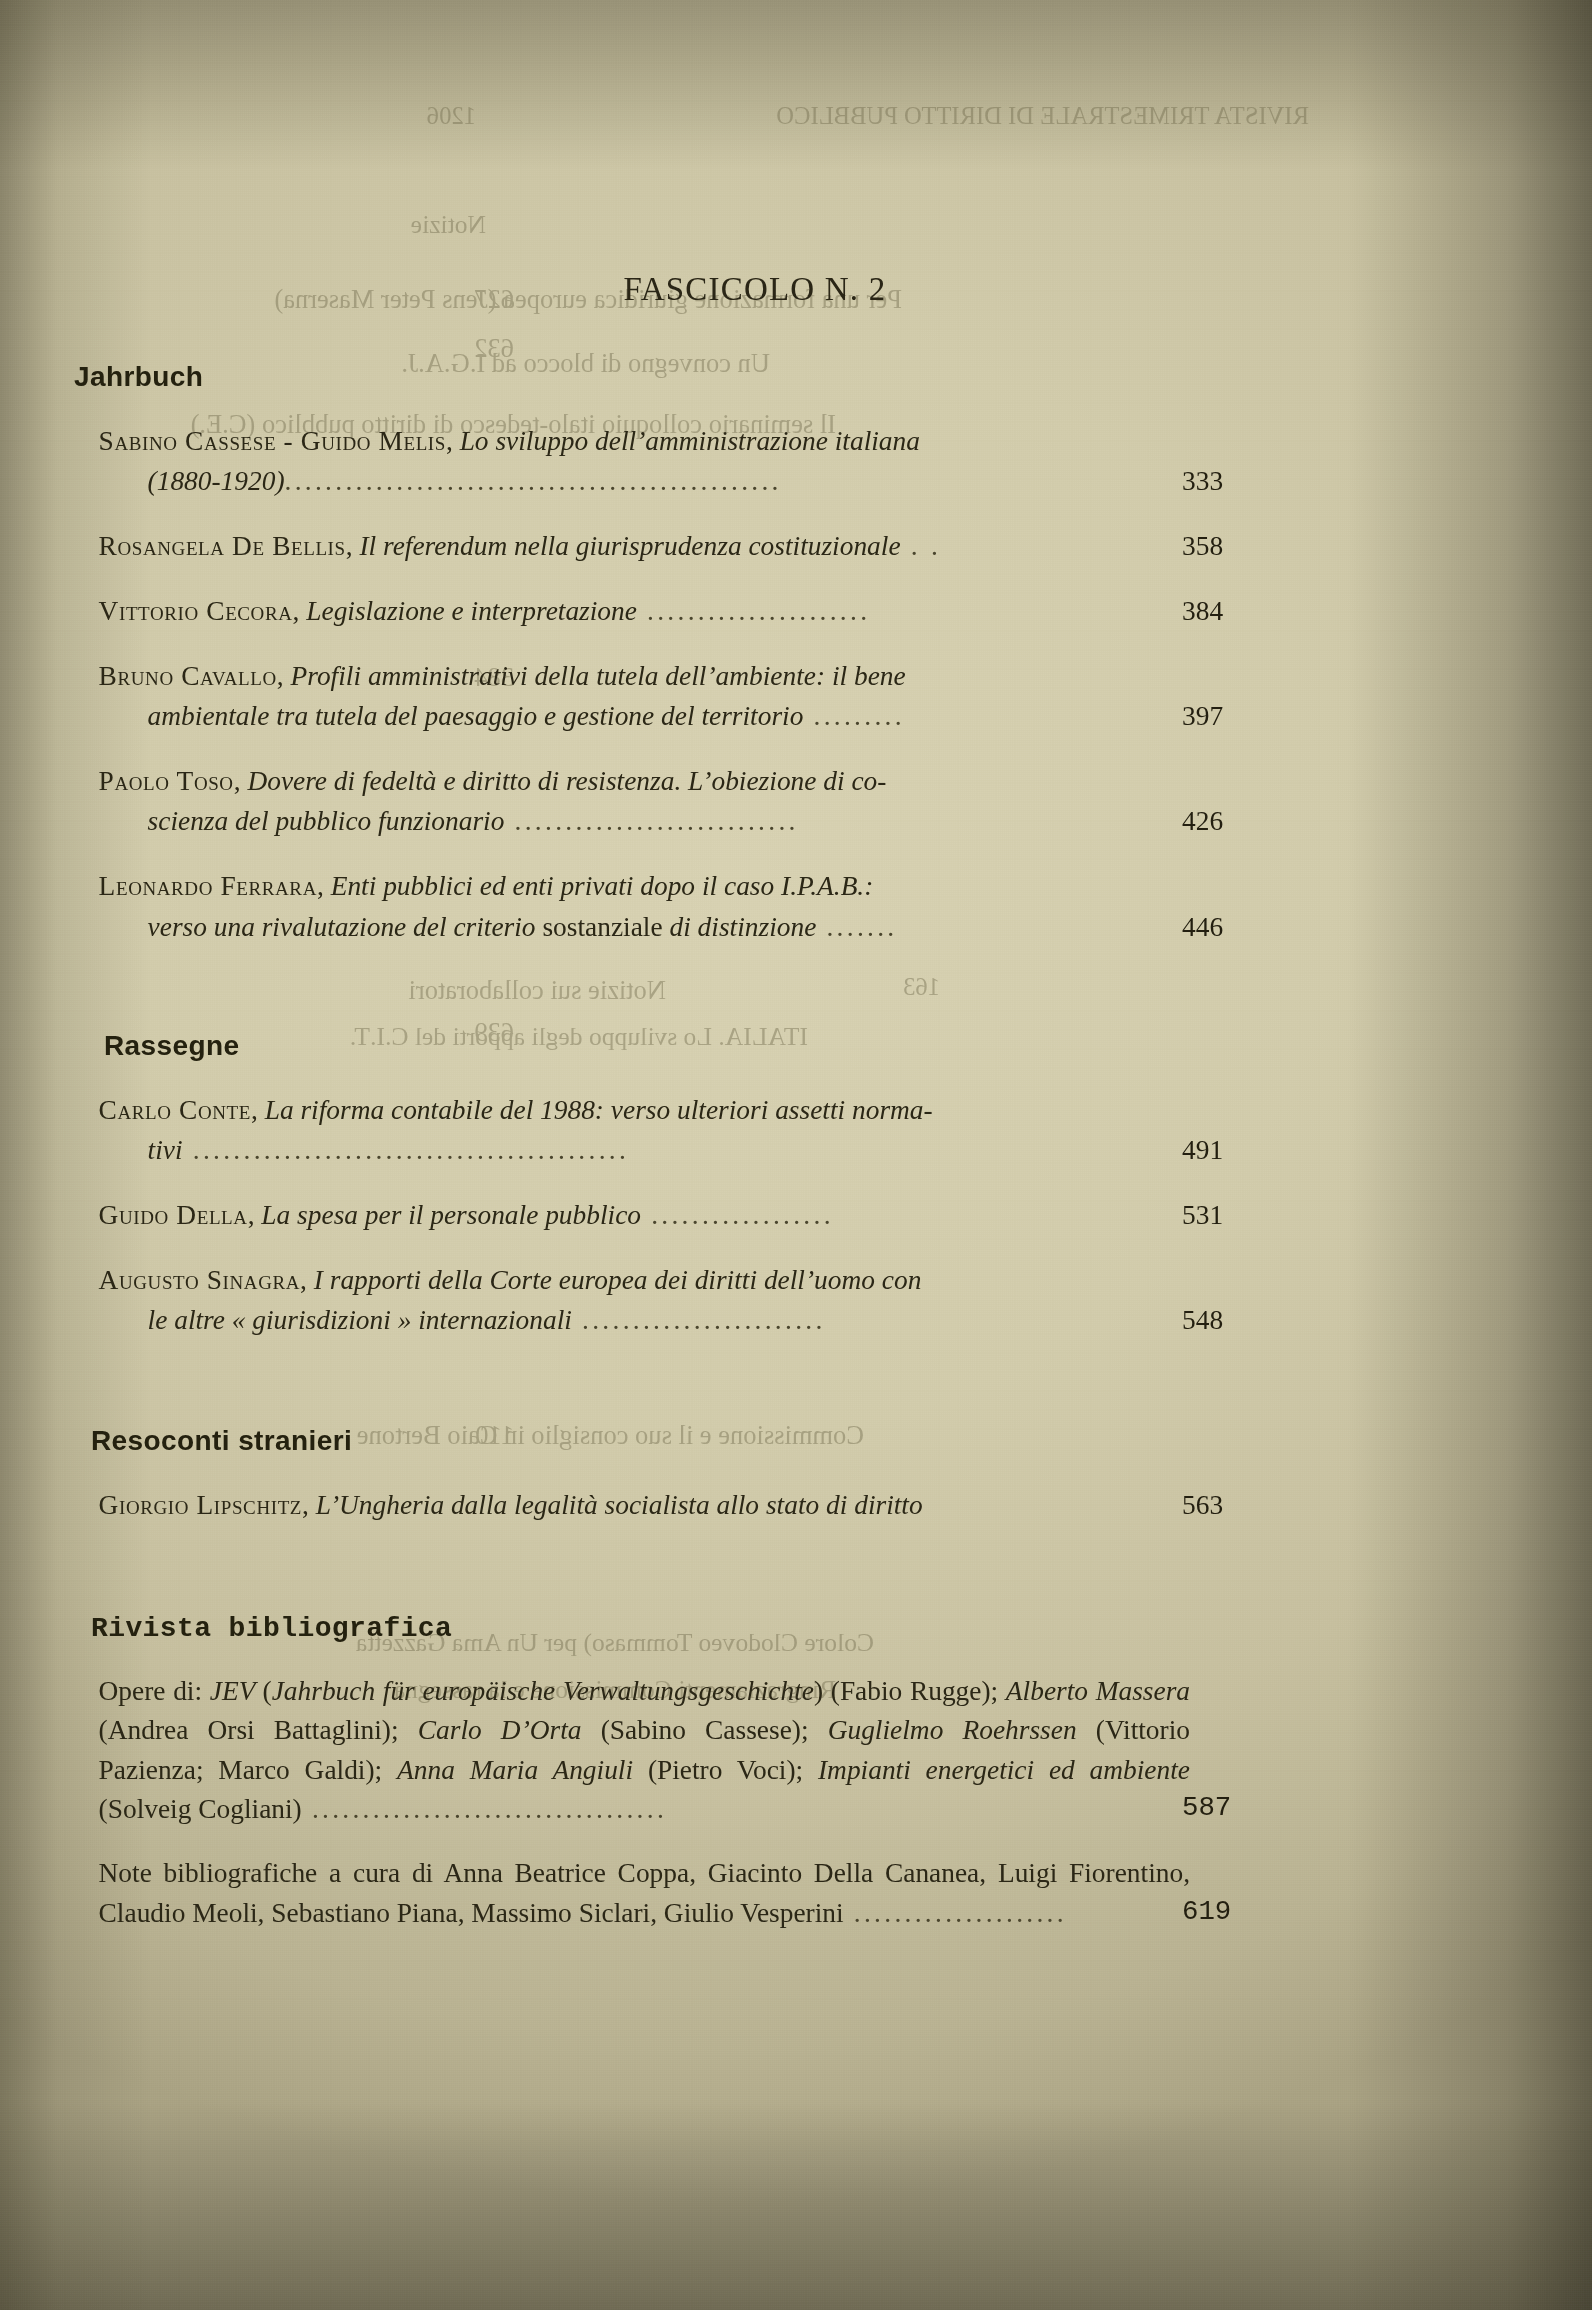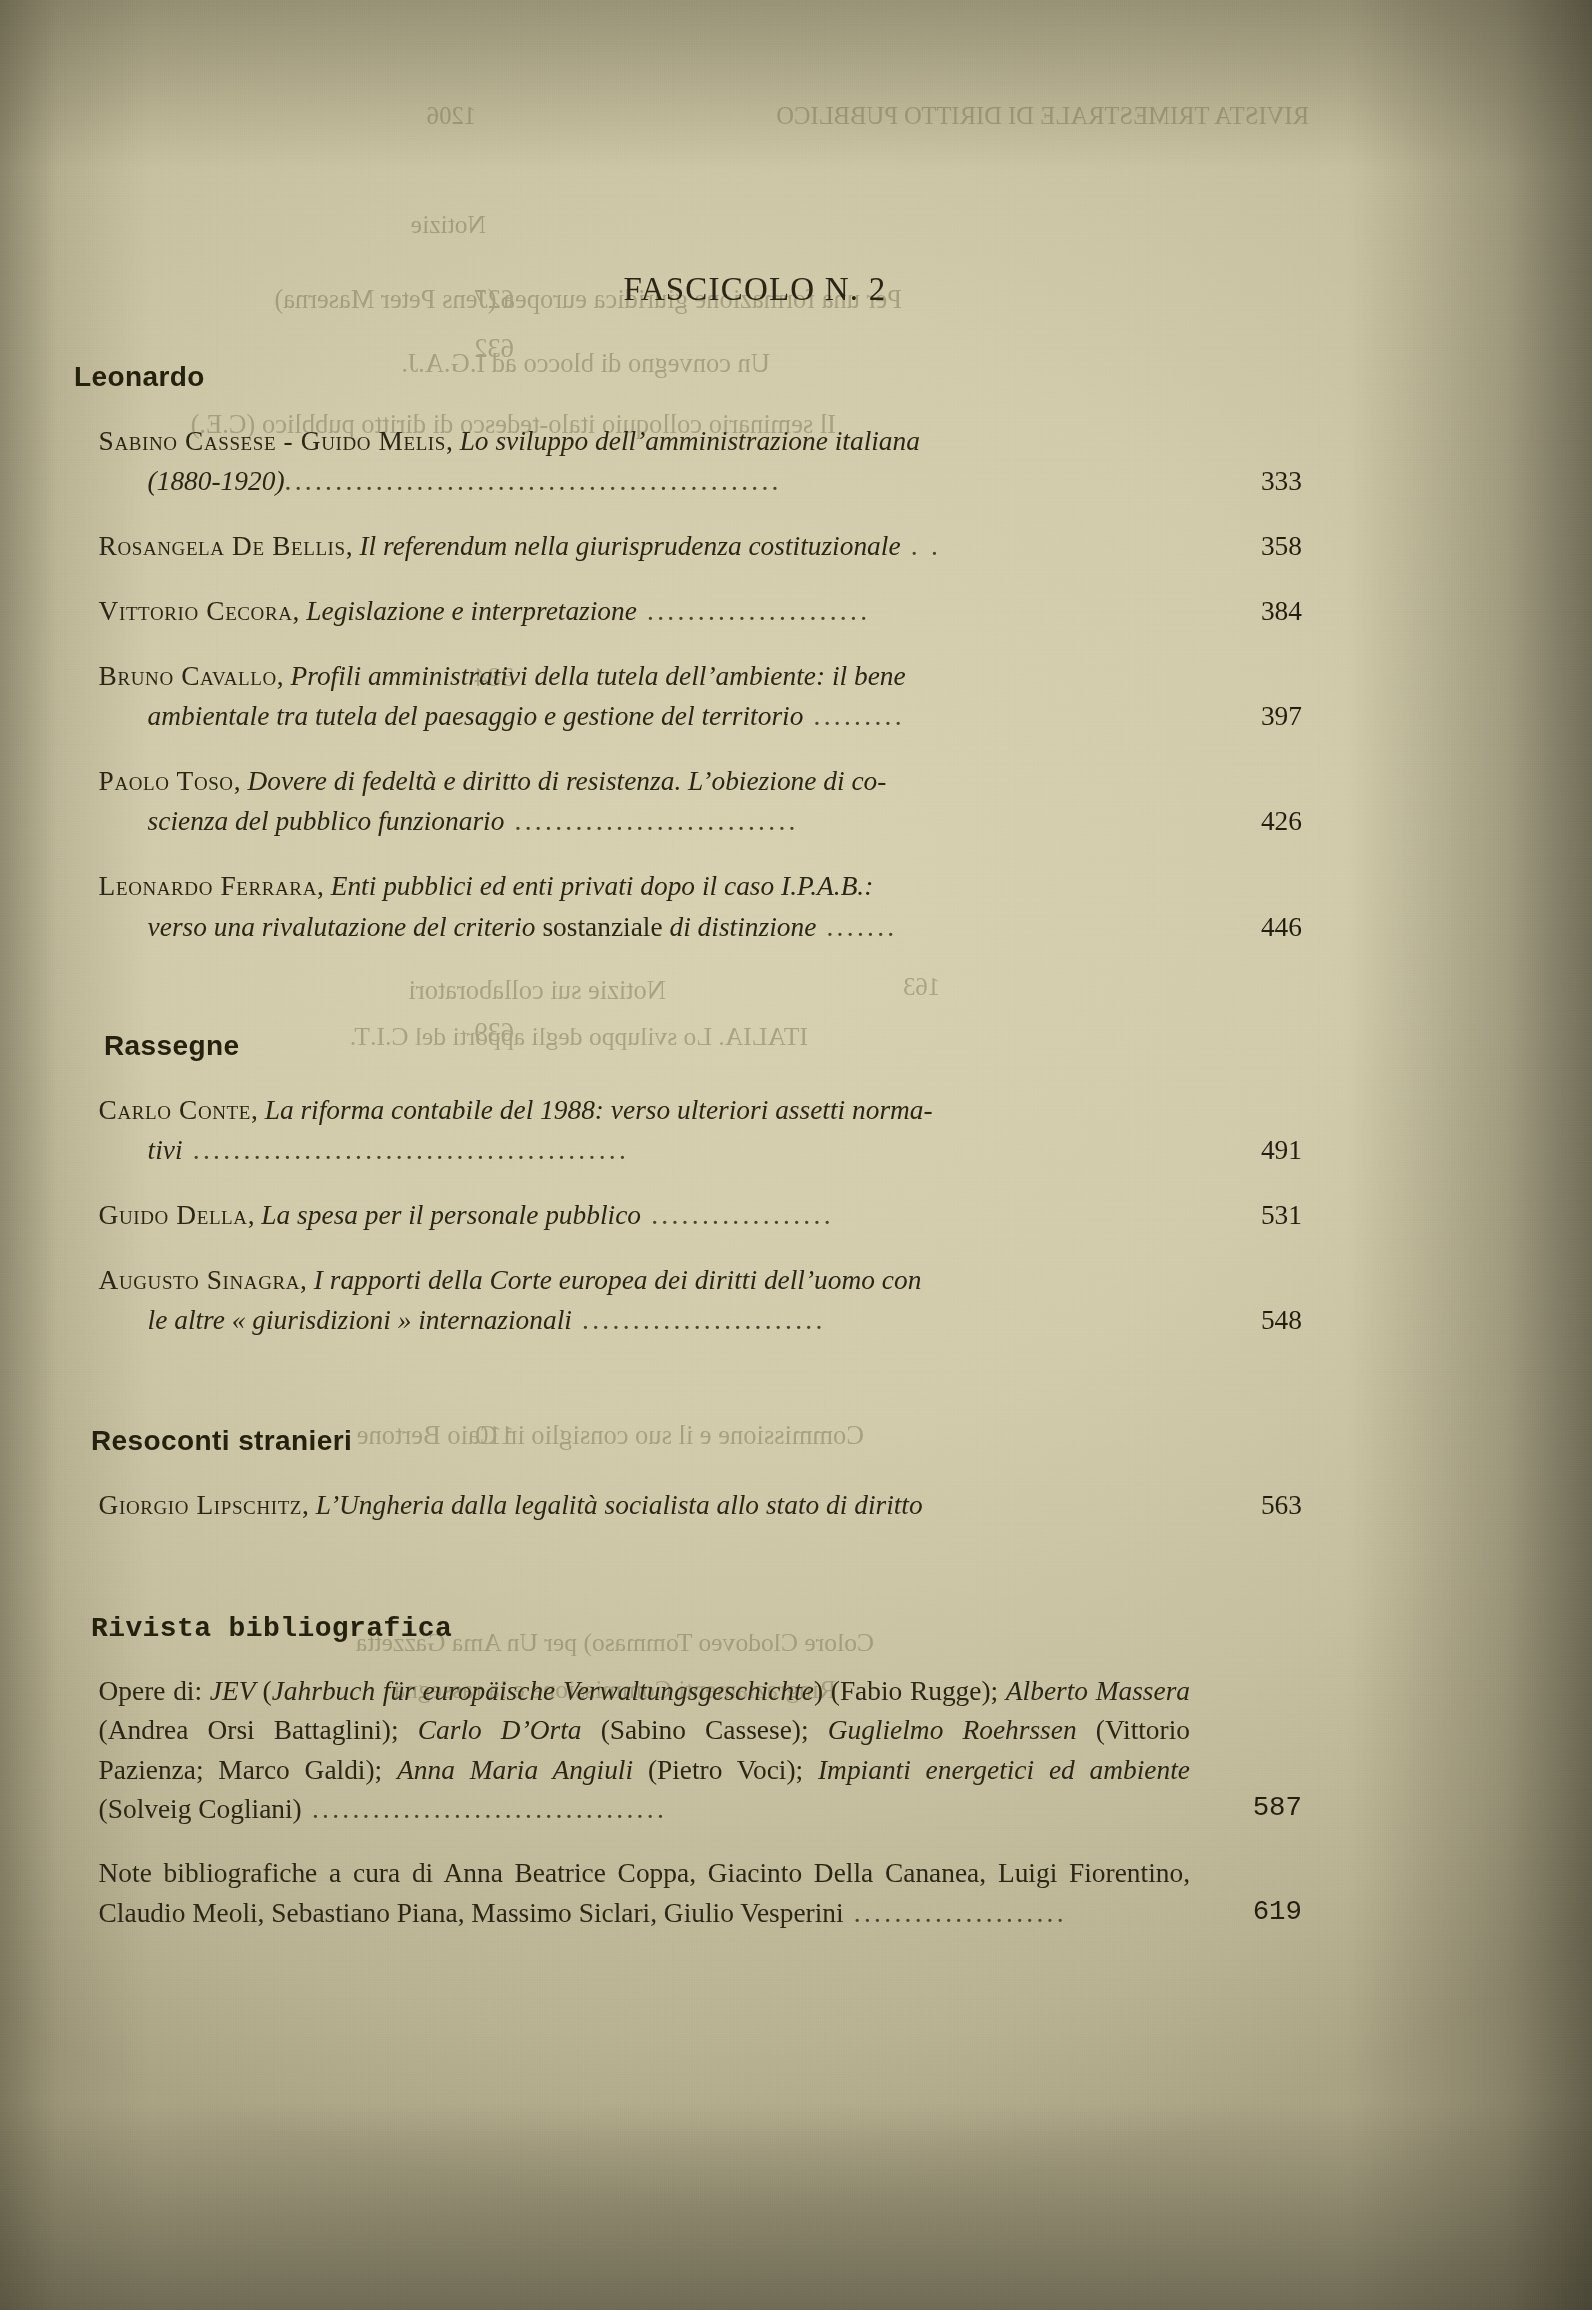--- a/index.html
+++ b/index.html
@@ -113,24 +113,23 @@
   .it { font-style: italic; text-align: right; }
   .ro { font-style: normal; }
 
   .dots {
     letter-spacing: 3.3px;
     color: #4a452d;
   }
 
   .pg {
     position: absolute;
-    right: 2px;
+    right: 16px;
     bottom: 0;
     width: 106px;
-    text-align: right;
     font-size: 27.4px;
     color: #231f10;
     font-family: "Liberation Serif", serif;
   }
 
   
   .biblio {
     position: relative;
     margin: 0 0 24.6px 0;
     padding-left: 24.6px;
@@ -164,21 +163,21 @@
       <div class="st-line" style="left: 729px; top: 1420px; font-size: 26.5px;">Commissione e il suo consiglio in Caio Bertone</div>
       <div class="st-line" style="left: 1079px; top: 1420px; font-size: 26.5px;">110</div>
       <div class="st-line" style="left: 719px; top: 1628px; font-size: 25.6px;">Colore Clodoveo Tommaso) per Un Ama Gazzetta</div>
       <div class="st-line" style="left: 757px; top: 1675px; font-size: 25.6px;">Ringraziamenti Commissione e la rassegna</div>
     </div>
 
   <div class="content">
 
     <div class="fascicolo">FASCICOLO N. 2</div>
 
-    <div class="section-head articoli">Leonardo</div>
+    <div class="section-head articoli">Jahrbuch</div>
 
     <div class="entry">
       <div class="text">
         <span class="sc">Sabino Cassese - Guido Melis</span><span class="ro">, </span><span class="it">Lo sviluppo dell’amministrazione italiana</span>
         <span class="hang line2"><span class="it">(1880-1920)</span><span class="dots">.................................................</span></span>
       </div>
       <div class="pg">333</div>
     </div>
 
     <div class="entry">

